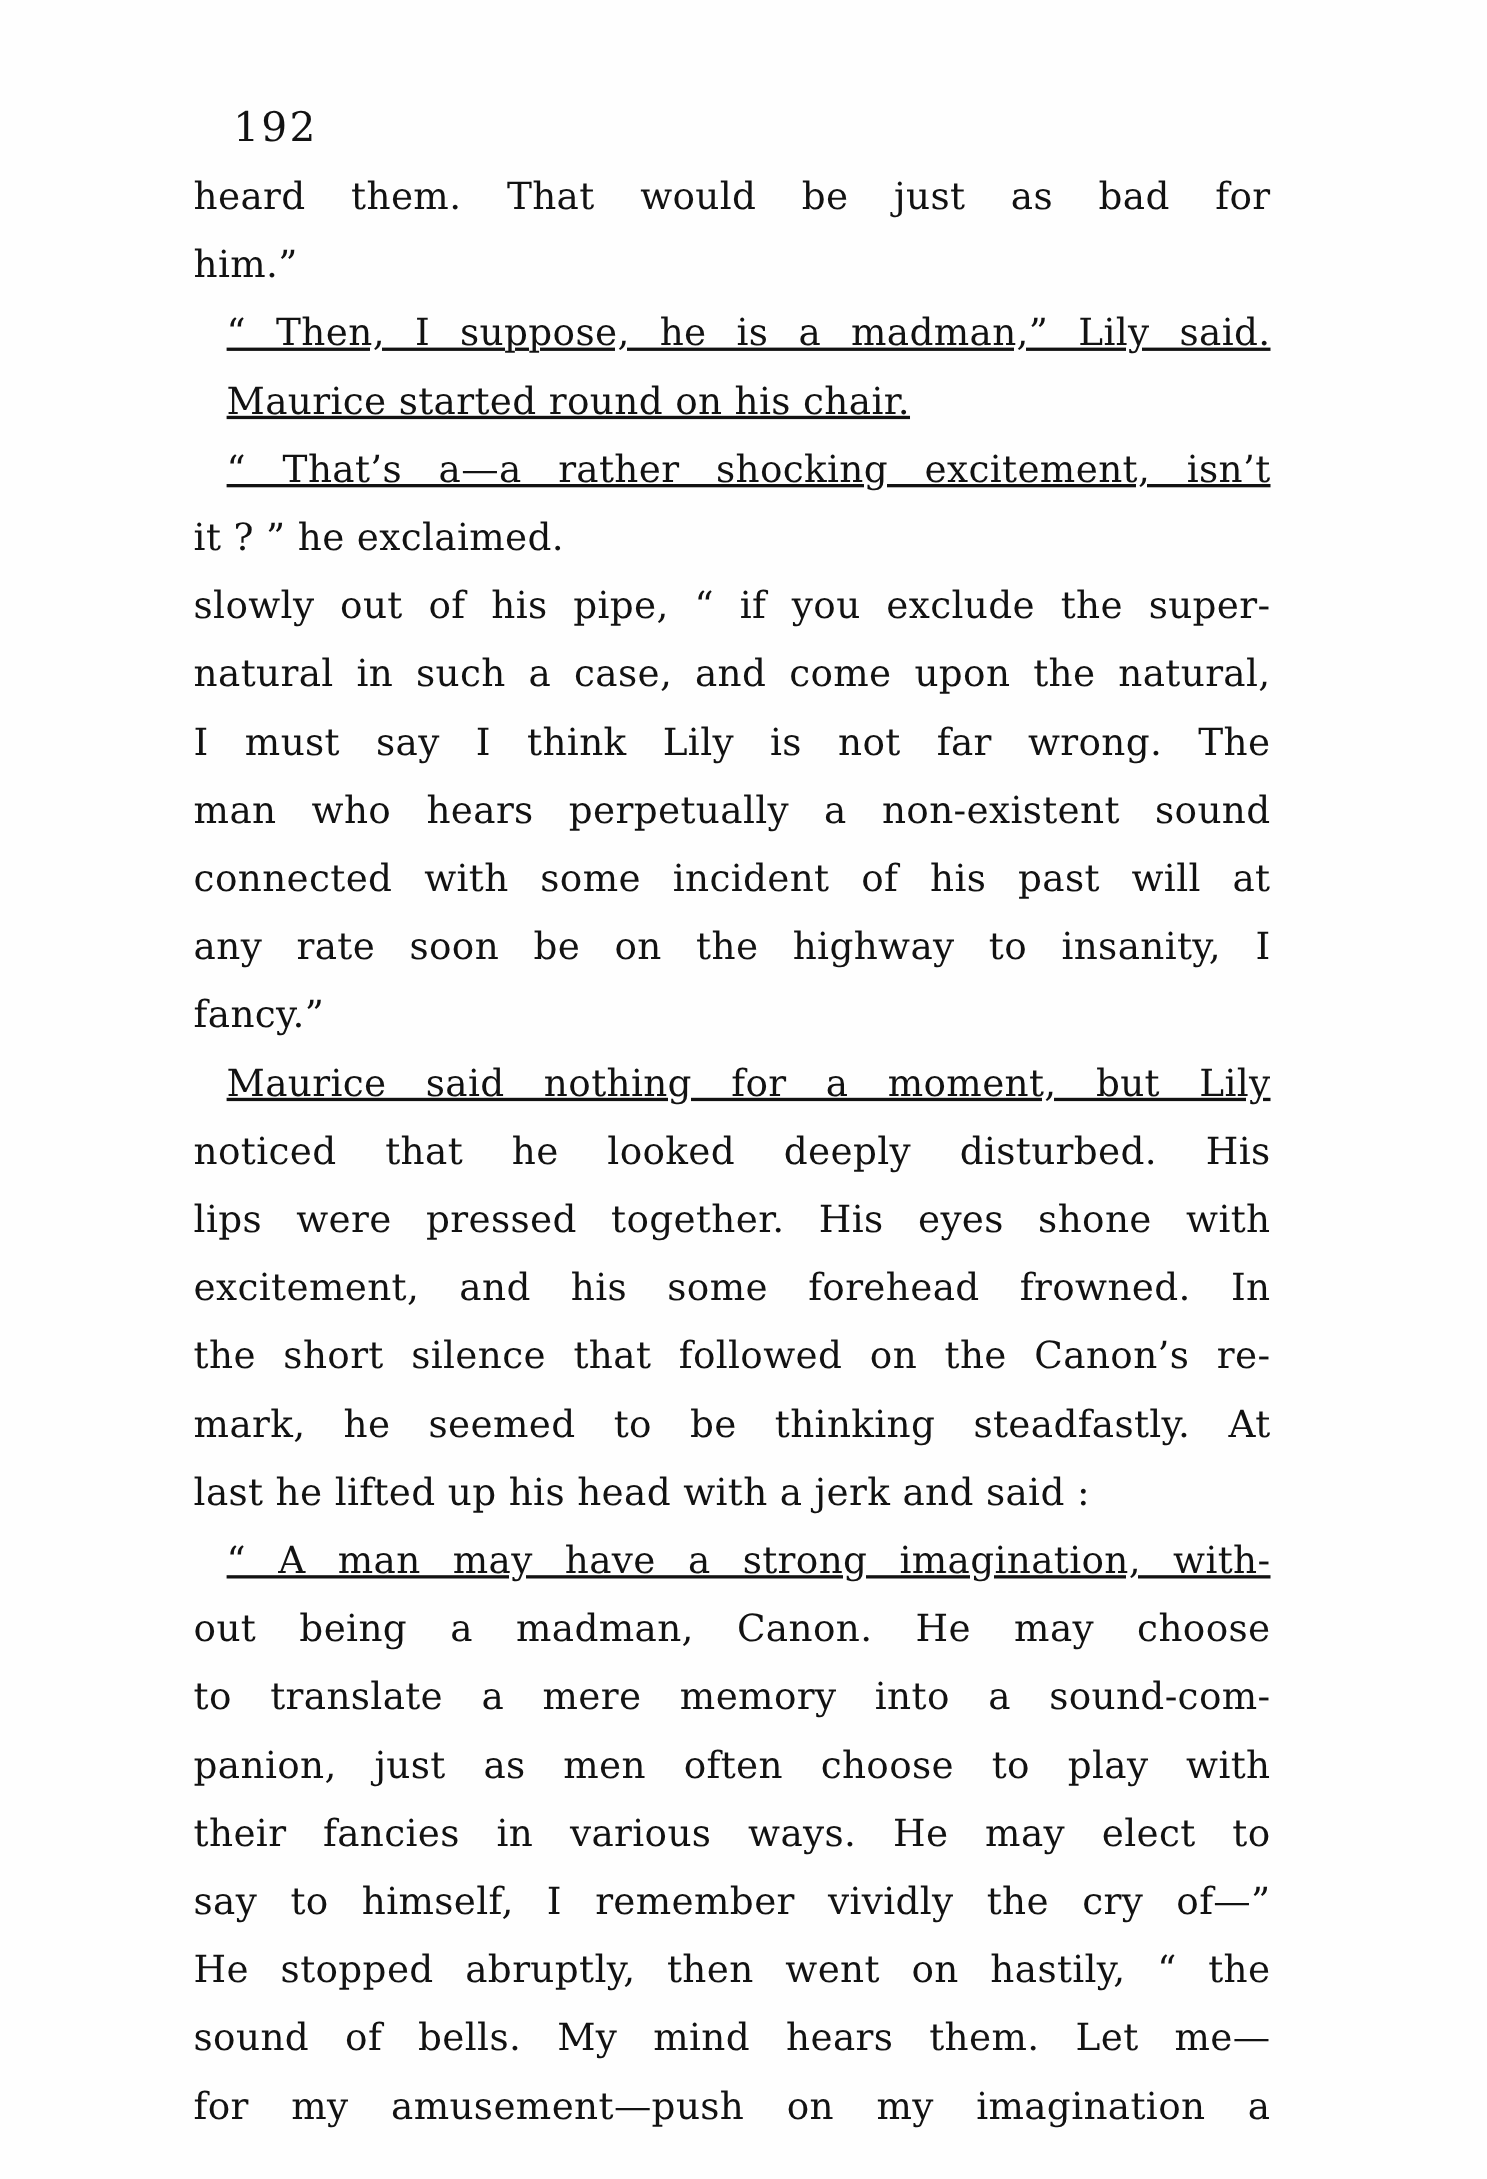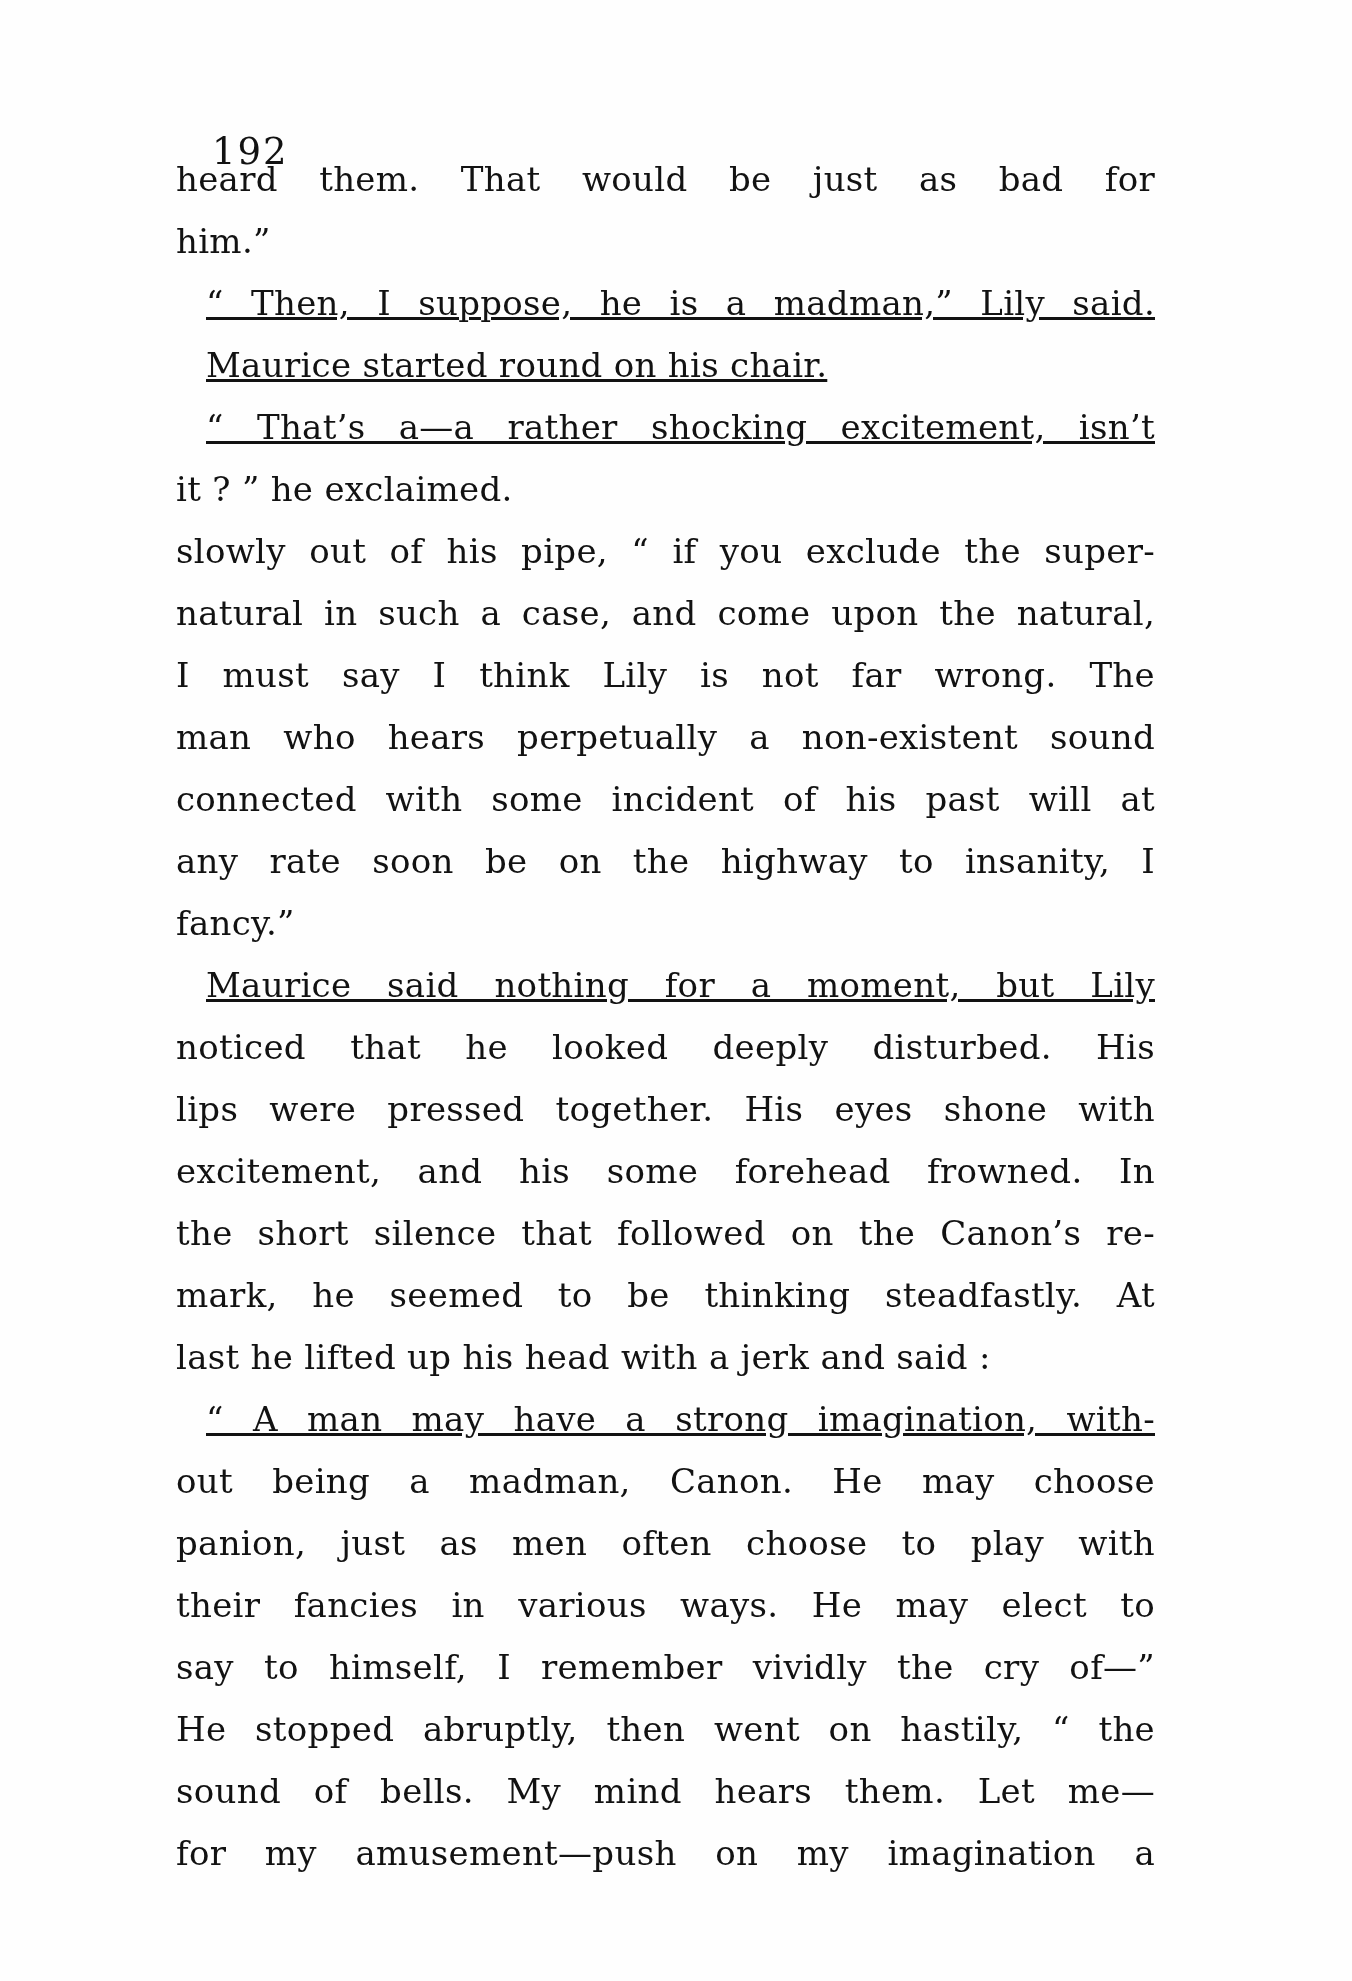--- a/index.html
+++ b/index.html
@@ -15,21 +15,20 @@
     font-family: "DejaVu Serif", "Liberation Serif", serif;
     color: #121212;
     overflow: hidden;
   }
   .running-head {
     position: absolute;
     top: 94px;
     left: 176px;
     width: 979px;
     height: 52px;
-    margin-top: 36px;
   }
   .page-number {
     position: absolute;
     left: 36px;
     top: 0;
     font-size: 37px;
     letter-spacing: 2px;
   }
   .head-title {
     position: absolute;
@@ -88,20 +87,21 @@
       <div class="line">fancy.”</div>
       <div class="line indent just">Maurice said nothing for a moment, but Lily</div>
       <div class="line just">noticed that he looked deeply disturbed.  His</div>
       <div class="line just">lips were pressed together.  His eyes shone with</div>
       <div class="line just">excitement, and his some forehead frowned.  In</div>
       <div class="line just">the short silence that followed on the Canon’s re-</div>
       <div class="line just">mark, he seemed to be thinking steadfastly.  At</div>
       <div class="line">last he lifted up his head with a jerk and said :</div>
       <div class="line indent just">“ A man may have a strong imagination, with-</div>
       <div class="line just">out being a madman, Canon.  He may choose</div>
+      <div class="line just">to translate a mere memory into a sound-com-</div>
       <div class="line just">panion, just as men often choose to play with</div>
       <div class="line just">their fancies in various ways.  He may elect to</div>
       <div class="line just">say to himself, I remember vividly the cry of—”</div>
       <div class="line just">He stopped abruptly, then went on hastily, “ the</div>
       <div class="line just">sound of bells.  My mind hears them.  Let me—</div>
       <div class="line just">for my amusement—push on my imagination a</div>
     </div>
 </div>
 
 </body></html>

